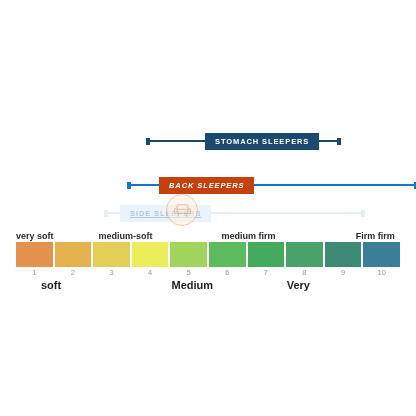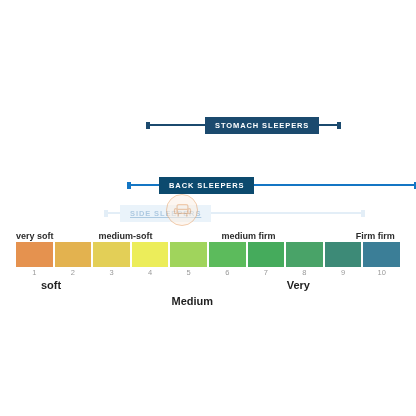--- a/index.html
+++ b/index.html
@@ -42,28 +42,28 @@
     font-size: 7.5px;
     font-weight: bold;
     letter-spacing: 0.9px;
     text-align: center;
     padding: 4px 10px 4px 10px;
     white-space: nowrap;
     line-height: 9px;
   }
 
   
-  #stomach-row { top: 115px; left: 146px; }
+  #stomach-row { top: 131px; left: 146px; }
   #stomach-row .line-seg, #stomach-row .cap { background: #1b4a6e; }
   #stomach-row .sleeper-label { background: #1b4a6e; }
 
   
   #back-row { top: 175px; left: 127px; }
   #back-row .line-seg, #back-row .cap { background: #1476c4; }
-  #back-row .sleeper-label { background: #0c4a6e; }
+  #back-row .sleeper-label { background: #c2410c; font-style: italic; }
 
   
   #side-row { top: 203px; left: 104px; opacity: 0.42; }
   #side-row .line-seg, #side-row .cap { background: #bdd9ee; }
   #side-row .sleeper-label {
     background: #cfe3f4;
     color: #3c7fb8;
     text-decoration: underline;
   }
 
@@ -231,19 +231,19 @@
         <div class="num-cell">5</div>
         <div class="num-cell">6</div>
         <div class="num-cell">7</div>
         <div class="num-cell">8</div>
         <div class="num-cell">9</div>
         <div class="num-cell">10</div>
       </div>
 
     <div class="bottom-band" id="bottom-band">
         <div class="band-label" style="left: 6.5%;">soft</div>
-        <div class="band-label" style="left: 40.5%; margin-top: 16px;">Medium</div>
+        <div class="band-label" style="left: 40.5%;">Medium</div>
         <div class="band-label" style="left: 70.5%;">Very</div>
       </div>
 
   </div>
 
 </div>
 
 </body></html>

